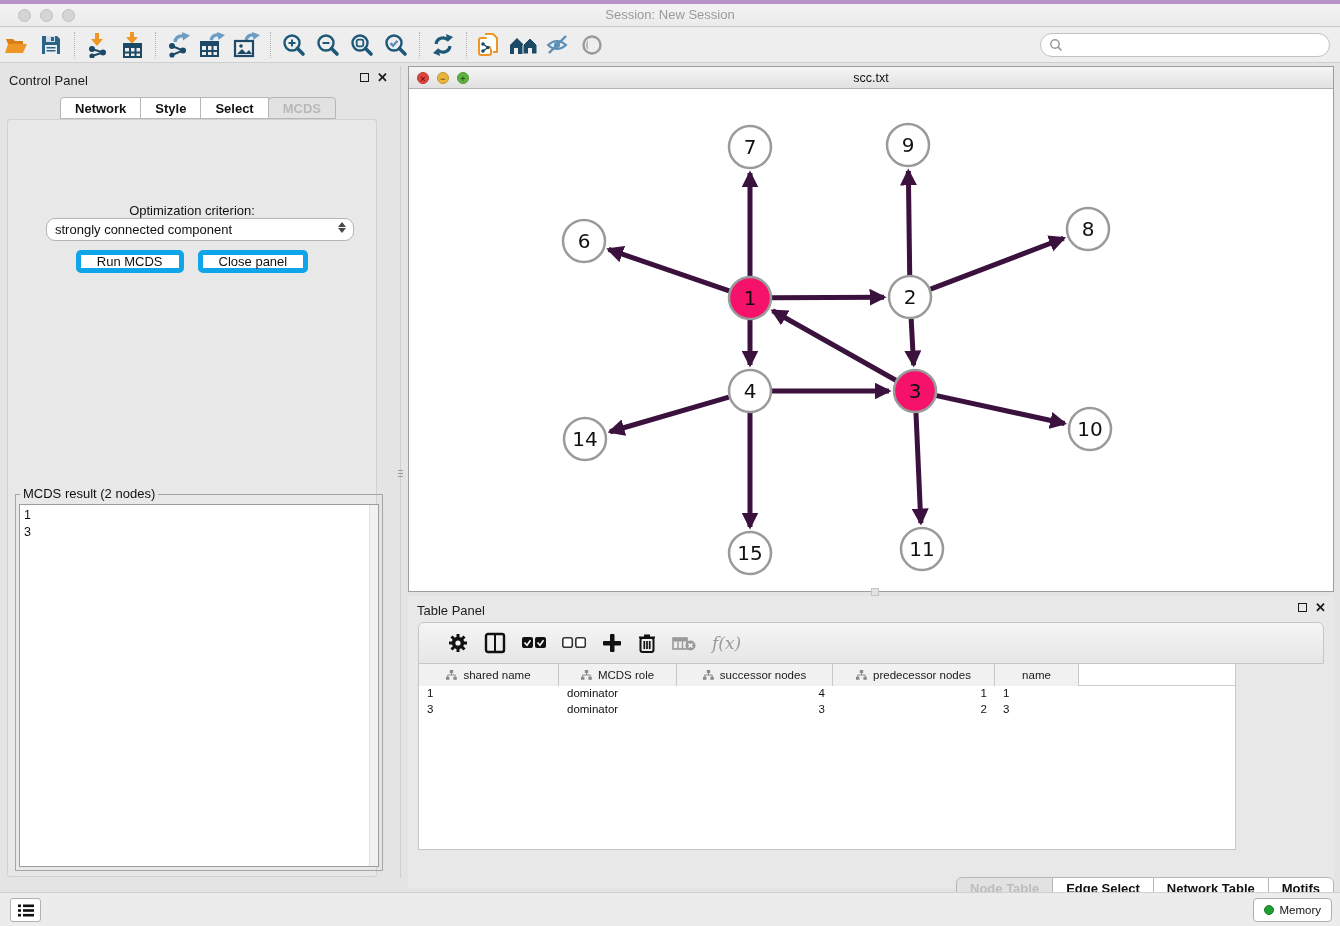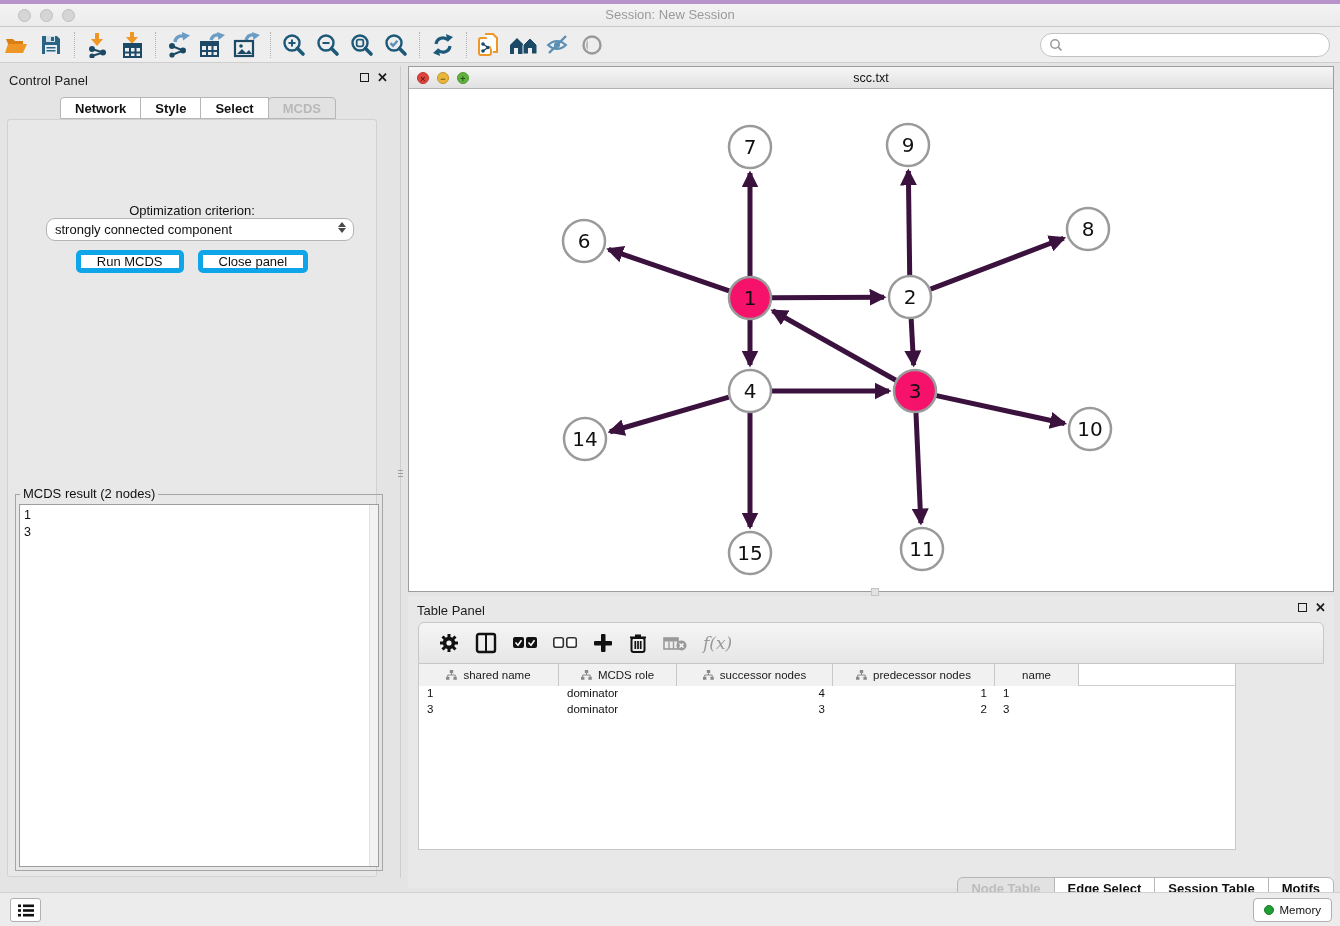--- a/index.html
+++ b/index.html
@@ -72,21 +72,21 @@
   .dot-red { left:8px; background:#e1433d; border:1px solid #b93a34; }
   .dot-yel { left:28px; background:#e9b63a; border:1px solid #c4952e; }
   .dot-grn { left:48px; background:#61b13e; border:1px solid #4f9a33; }
   .net-canvas { position:absolute; left:0; top:22px; width:924px; height:502px; }
   .net-grip { position:absolute; left:50%; bottom:-5px; width:8px; height:8px; background:#e3e2e3; border:1px solid #c5c4c5; }
 
   
   .table-panel { position:absolute; left:408px; top:596px; width:926px; height:292px; background:#e9e8e9; }
   .tp-toolbar { position:absolute; left:10px; top:26px; width:906px; height:42px;
     background:linear-gradient(#f6f5f6,#e7e6e7); border:1px solid #c8c7c8; border-radius:6px 6px 0 0;
-    display:flex; align-items:center; padding-left:20px; gap:16px; }
+    display:flex; align-items:center; padding-left:29px; gap:16px; }
   .tp-table { position:absolute; left:10px; top:68px; width:818px; height:186px; background:#fff;
     border:1px solid #c8c7c8; border-top:none; }
   .tp-header { display:flex; height:22px; border-bottom:1px solid #cfcecf; }
   .th { height:22px; background:#f2f1f2; border-right:1px solid #c9c8c9; display:flex;
     align-items:center; justify-content:center; gap:6px; font-size:11.5px; color:#1a1a1a; }
   .tp-row { display:flex; height:16px; font-size:11.5px; color:#111; }
   .td { padding:1px 8px 0 8px; overflow:hidden; white-space:nowrap; }
   .td.right { text-align:right; }
   .tp-tabs { position:absolute; left:0; top:281px; width:100%; display:flex; justify-content:flex-end; }
   .seg { height:23px; padding:0 13px; background:#fff; border:1px solid #b7b6b7; margin-left:-1px;
@@ -505,21 +505,21 @@
       <div class="td" style="width:118px">dominator</div>
       <div class="td right" style="width:156px">3</div>
       <div class="td right" style="width:162px">2</div>
       <div class="td" style="width:84px">3</div>
     </div>
   </div>
 
   <div class="tp-tabs">
     <div class="seg selected">Node Table</div>
     <div class="seg">Edge Select</div>
-    <div class="seg">Session Table</div>
+    <div class="seg">Network Table</div>
     <div class="seg">Motifs</div>
   </div>
 </div>
 
 <div class="status-bar">
   <div class="list-btn">
     <svg width="16" height="13" viewBox="0 0 16 13">
       <rect x="0" y="0.5" width="3" height="2.6" fill="#111"></rect>
         <rect x="5" y="0.5" width="11" height="2.6" fill="#111"></rect>
       <rect x="0" y="5.2" width="3" height="2.6" fill="#111"></rect>

